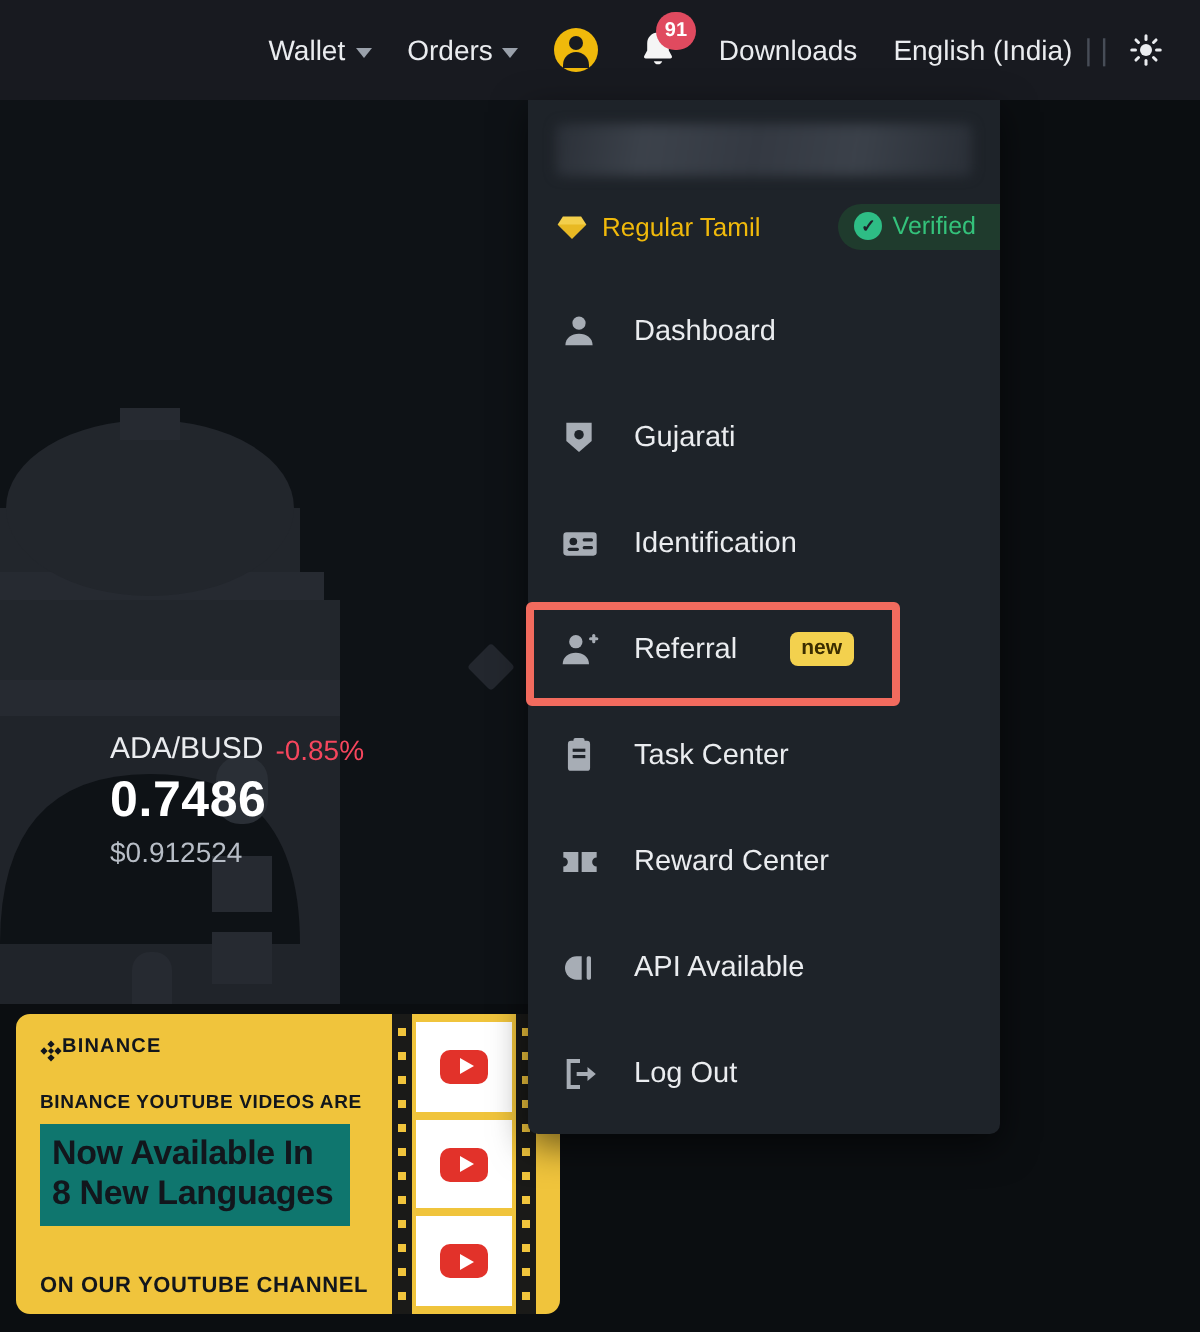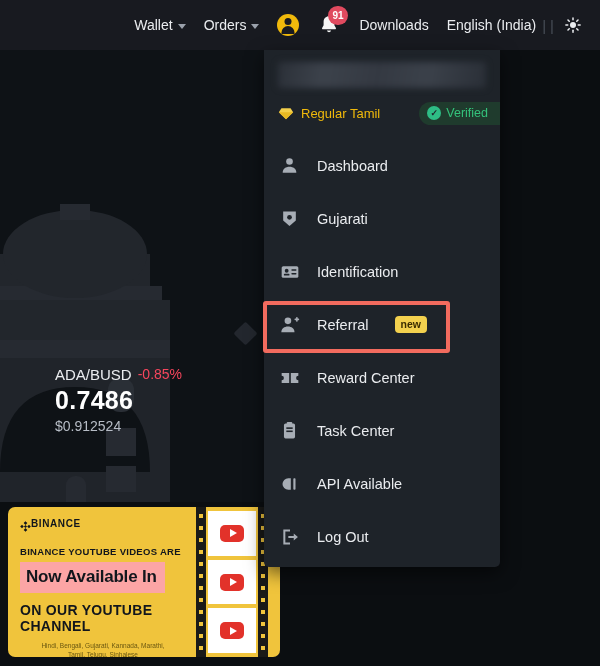--- a/index.html
+++ b/index.html
@@ -63,46 +63,46 @@
     width: 190px; height: 330px;
   }
   .diamond-deco {
     position: absolute; left: 237px; top: 275px;
     width: 17px; height: 17px; background: #23272e;
     transform: rotate(45deg); border-radius: 2px;
   }
 
   
   .ticker { position: absolute; left: 55px; top: 366px; z-index: 3; }
-  .tk-row1 { display: flex; align-items: flex-start; gap: 6px; }
+  .tk-row1 { display: flex; align-items: center; gap: 6px; }
   .tk-pair { color: #eaecef; font-size: 15px; }
   .tk-chg { color: #f6465d; font-size: 14px; }
   .tk-price { color: #fff; font-size: 25px; font-weight: bold; margin-top: 3px; letter-spacing: .3px; }
   .tk-usd { color: #b7bdc6; font-size: 14px; margin-top: 3px; }
 
   
   .banner {
     position: absolute; left: 8px; top: 507px; width: 272px; height: 150px;
     z-index: 3; display: flex;
   }
   .banner-main {
     width: 188px; height: 150px; background: #f0c43c;
     border-radius: 7px 0 0 7px; padding: 11px 10px 8px 12px;
     position: relative; overflow: hidden;
   }
   .bn-logo { display: flex; align-items: center; gap: 0; }
   .bn-logo-mark { width: 11px; height: 11px; position: relative; }
   .bn-logo-txt { font-size: 10px; font-weight: bold; color: #12161c; letter-spacing: .6px; }
   .bn-l1 { font-size: 9.5px; font-weight: bold; color: #12161c; letter-spacing: .3px; margin-top: 17px; }
   .bn-hl {
-    background: #fca5a5; display: inline-block; margin-top: 5px;
+    background: #0f766e; display: inline-block; margin-top: 5px;
     padding: 5px 8px 6px 6px;
   }
   .bn-hl div { font-size: 17px; font-weight: bold; color: #12161c; line-height: 1.17; letter-spacing: -.2px; }
-  .bn-l2 { font-size: 14px; font-weight: bold; color: #12161c; letter-spacing: .3px; margin-top: 9px; }
+  .bn-l2 { font-size: 11px; font-weight: bold; color: #12161c; letter-spacing: .3px; margin-top: 24px; }
   .bn-langs { font-size: 6.5px; color: #6a5710; text-align: center; margin-top: 7px; line-height: 1.45; padding: 0 14px; }
   .filmstrip {
     width: 84px; height: 150px; background: #f0c43c;
     position: relative; border-radius: 0 7px 7px 0;
   }
   .perf {
     position: absolute; top: 0; width: 10px; height: 150px;
     background: #1a1a18;
     display: flex; flex-direction: column; align-items: center;
     justify-content: space-around; padding: 3px 0;
@@ -262,20 +262,21 @@
               <rect x="9.2" y="16.6" width="5.6" height="5.6" transform="rotate(45 12 19.4)"></rect>
               <rect x="9.6" y="9.6" width="4.8" height="4.8" transform="rotate(45 12 12)"></rect>
             </g>
           </svg>
         </span>
         <span class="bn-logo-txt">BINANCE</span>
       </div>
       <div class="bn-l1">BINANCE YOUTUBE VIDEOS ARE</div>
       <div class="bn-hl">
         <div>Now Available In</div>
+        <div>8 New Languages</div>
       </div>
       <div class="bn-l2">ON OUR YOUTUBE CHANNEL</div>
       <div class="bn-langs">Hindi, Bengali, Gujarati, Kannada, Marathi, Tamil, Telugu, Sinhalese</div>
     </div>
     <div class="filmstrip">
       <div class="perf l">
         <span></span>
           <span></span>
           <span></span>
           <span></span>
@@ -374,43 +375,43 @@
             <rect x="17.4" y="4.3" width="5.6" height="1.9" rx=".9"></rect>
             <rect x="19.3" y="2.4" width="1.9" height="5.6" rx=".9"></rect>
           </svg>
         </span>
         <span class="mi-lbl">Referral</span>
         <span class="new-badge">new</span>
       </div>
 
       <div class="mi">
         <span class="mi-ic">
-          <svg width="20" height="20" viewBox="0 0 24 24" fill="#a7adb5">
-            <path d="M2 6h20v3.3a2.7 2.7 0 0 0 0 5.4V18H2v-3.3a2.7 2.7 0 0 0 0-5.4z"></path>
-            <rect x="11" y="6" width="2" height="12" fill="#1e2329"></rect>
-          </svg>
-        </span>
-        <span class="mi-lbl">Reward Center</span>
-      </div>
-
-      <div class="mi">
-        <span class="mi-ic">
           <svg width="19" height="19" viewBox="0 0 24 24">
             <rect x="5" y="3" width="14" height="19" rx="2" fill="#a7adb5"></rect>
             <rect x="8.5" y="1.2" width="7" height="3.6" rx="1.2" fill="#a7adb5"></rect>
             <rect x="8" y="8" width="8" height="2" fill="#1e2329"></rect>
             <rect x="8" y="12" width="8" height="2" fill="#1e2329"></rect>
           </svg>
         </span>
         <span class="mi-lbl">Task Center</span>
       </div>
 
       <div class="mi">
         <span class="mi-ic">
           <svg width="20" height="20" viewBox="0 0 24 24" fill="#a7adb5">
+            <path d="M2 6h20v3.3a2.7 2.7 0 0 0 0 5.4V18H2v-3.3a2.7 2.7 0 0 0 0-5.4z"></path>
+            <rect x="11" y="6" width="2" height="12" fill="#1e2329"></rect>
+          </svg>
+        </span>
+        <span class="mi-lbl">Reward Center</span>
+      </div>
+
+      <div class="mi">
+        <span class="mi-ic">
+          <svg width="20" height="20" viewBox="0 0 24 24" fill="#a7adb5">
             <path d="M3 12a7 7 0 0 1 7-7h3v14h-3a7 7 0 0 1-7-7z"></path>
             <rect x="16" y="5" width="2.6" height="14" rx="1"></rect>
           </svg>
         </span>
         <span class="mi-lbl">API Available</span>
       </div>
 
       <div class="mi">
         <span class="mi-ic">
           <svg width="20" height="20" viewBox="0 0 24 24">

